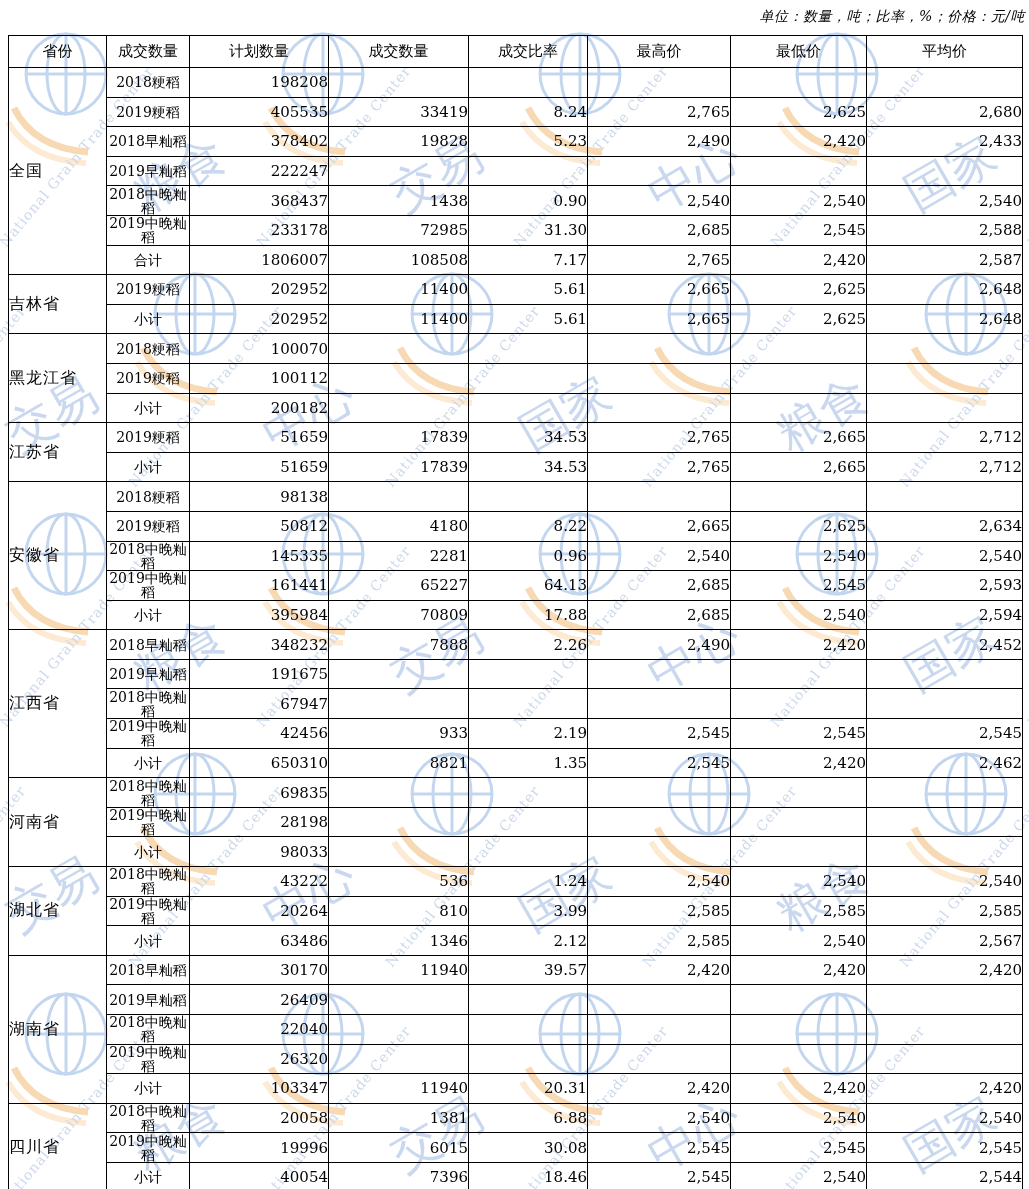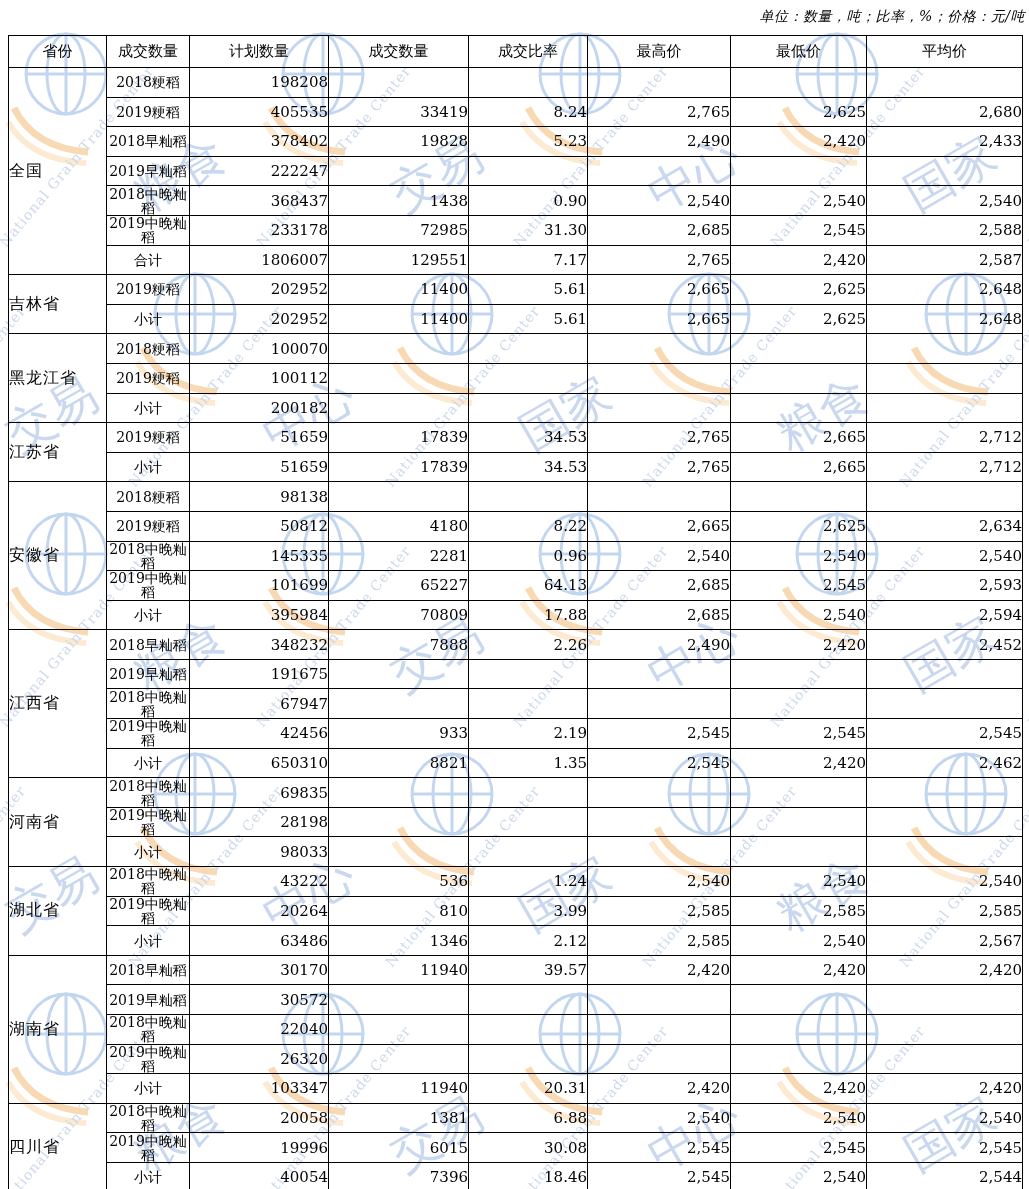--- a/index.html
+++ b/index.html
@@ -542,21 +542,21 @@
           <td class="num">233178</td>
           <td class="num">72985</td>
           <td class="num">31.30</td>
           <td class="num">2,685</td>
           <td class="num">2,545</td>
           <td class="num">2,588</td>
         </tr>
         <tr>
           <td class="year">合计</td>
           <td class="num">1806007</td>
-          <td class="num">129551</td>
+          <td class="num">108508</td>
           <td class="num">7.17</td>
           <td class="num">2,765</td>
           <td class="num">2,420</td>
           <td class="num">2,587</td>
         </tr>
         <tr>
           <td rowspan="2" class="province">吉林省</td>
           <td class="year">2019粳稻</td>
           <td class="num">202952</td>
           <td class="num">11400</td>
@@ -644,21 +644,21 @@
           <td class="year">2018中晚籼稻</td>
           <td class="num">145335</td>
           <td class="num">2281</td>
           <td class="num">0.96</td>
           <td class="num">2,540</td>
           <td class="num">2,540</td>
           <td class="num">2,540</td>
         </tr>
         <tr>
           <td class="year">2019中晚籼稻</td>
-          <td class="num">101699</td>
+          <td class="num">161441</td>
           <td class="num">65227</td>
           <td class="num">64.13</td>
           <td class="num">2,685</td>
           <td class="num">2,545</td>
           <td class="num">2,593</td>
         </tr>
         <tr>
           <td class="year">小计</td>
           <td class="num">395984</td>
           <td class="num">70809</td>
@@ -774,21 +774,21 @@
           <td class="year">2018早籼稻</td>
           <td class="num">30170</td>
           <td class="num">11940</td>
           <td class="num">39.57</td>
           <td class="num">2,420</td>
           <td class="num">2,420</td>
           <td class="num">2,420</td>
         </tr>
         <tr>
           <td class="year">2019早籼稻</td>
-          <td class="num">30572</td>
+          <td class="num">26409</td>
           <td class="num"></td>
           <td class="num"></td>
           <td class="num"></td>
           <td class="num"></td>
           <td class="num"></td>
         </tr>
         <tr>
           <td class="year">2018中晚籼稻</td>
           <td class="num">22040</td>
           <td class="num"></td>

